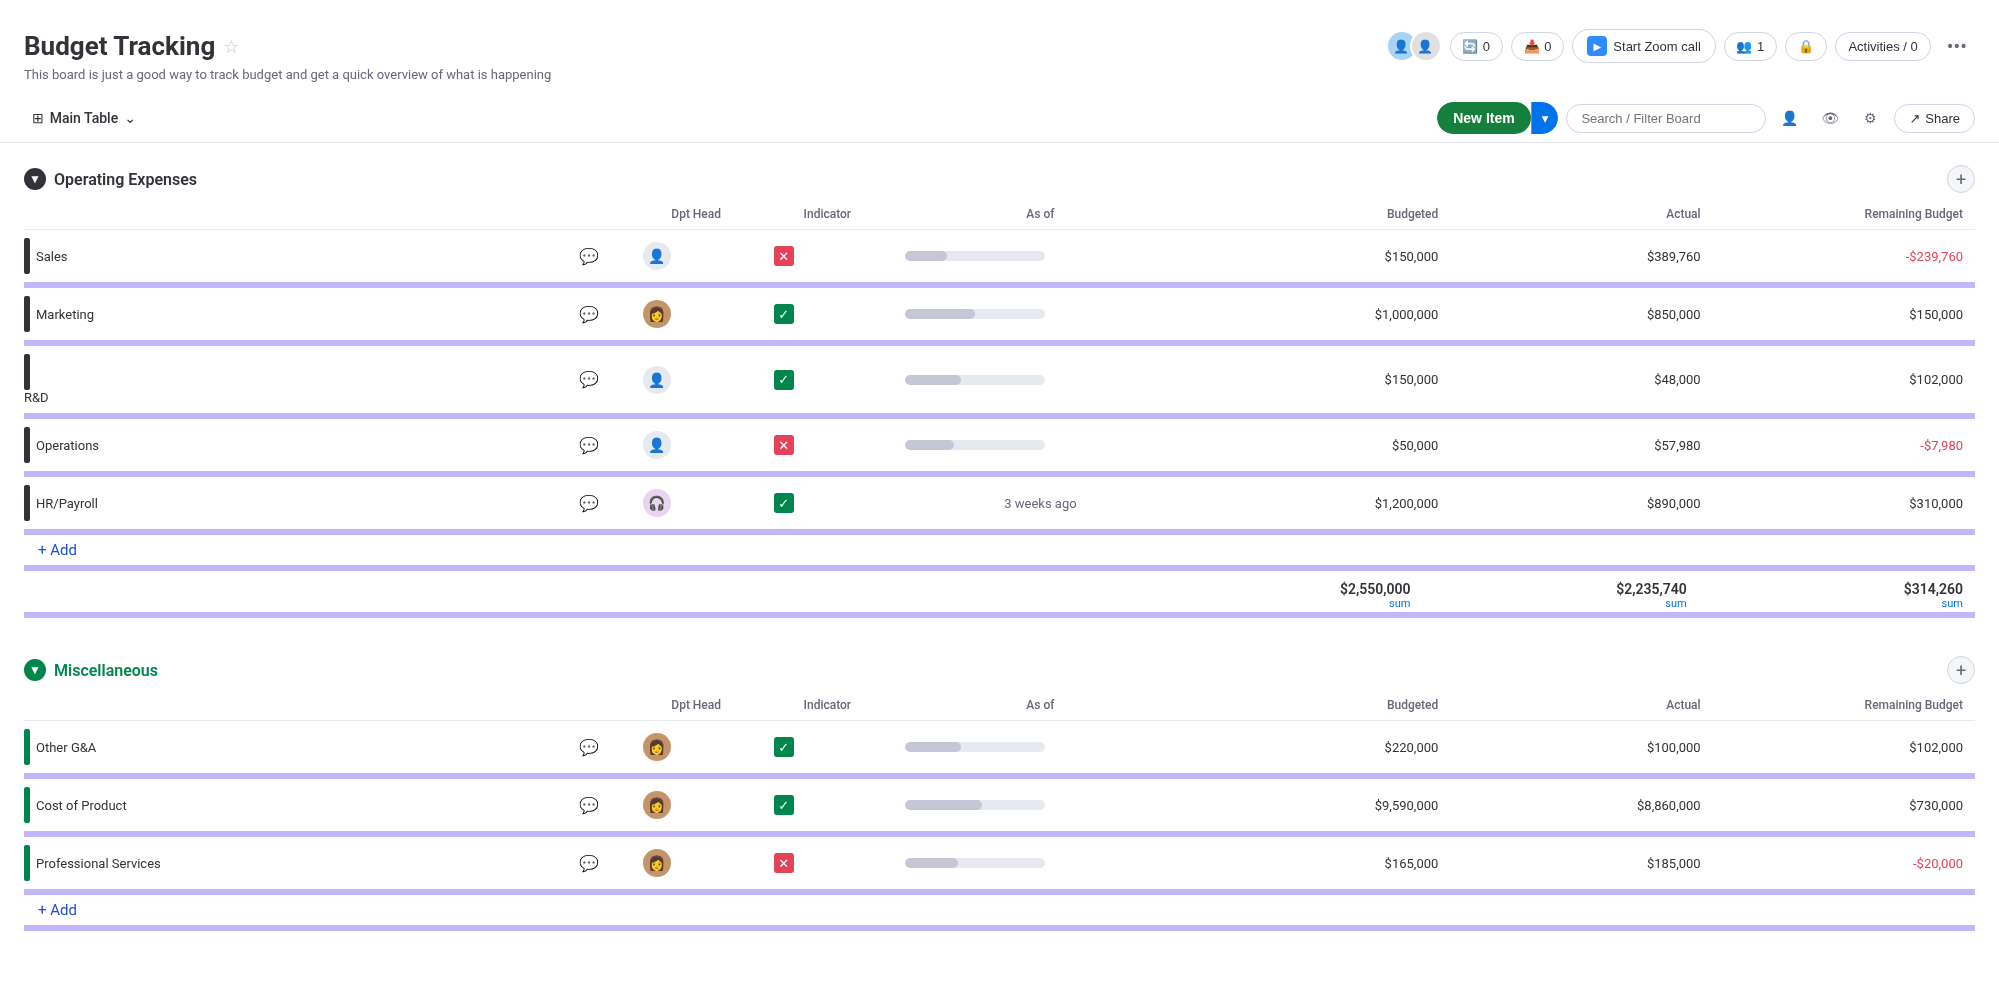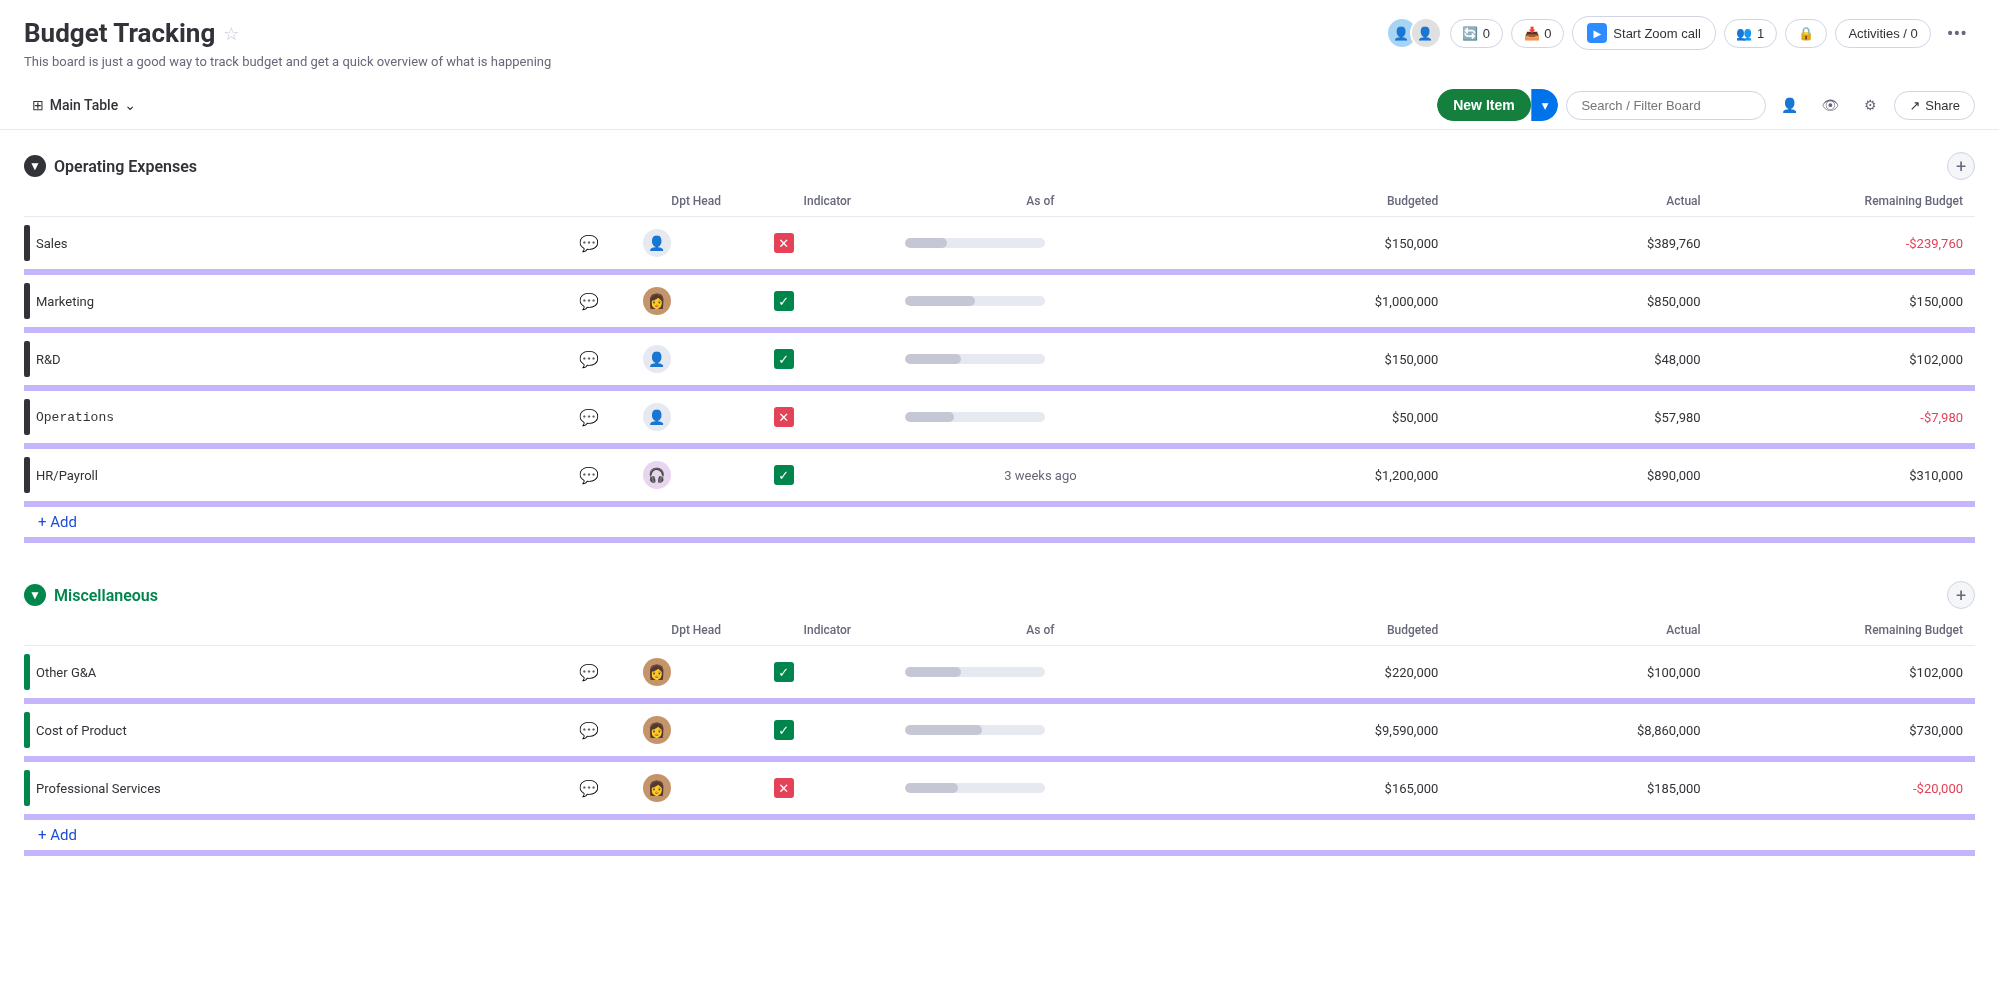--- a/index.html
+++ b/index.html
@@ -1,19 +1,19 @@
 <!DOCTYPE html>
 <html><head>
   <meta charset="utf-8">
   <style>
     * { box-sizing: border-box; margin: 0; padding: 0; }
     body { font-family: -apple-system, BlinkMacSystemFont, 'Segoe UI', Roboto, sans-serif; background: #fff; color: #323338; font-size: 14px; }
 
     
-    .top-header { display: flex; align-items: center; justify-content: space-between; padding: 16px 24px 4px 24px; }
+    .top-header { display: flex; align-items: center; justify-content: space-between; padding: 16px 24px 4px 24px; margin-top: 13px; }
     .title-area { display: flex; align-items: center; gap: 8px; }
     .board-title { font-size: 26px; font-weight: 700; color: #323338; }
     .star-icon { color: #c5c7d4; font-size: 18px; cursor: pointer; }
     .board-subtitle { font-size: 13px; color: #676879; padding: 0 24px 12px 24px; }
 
     .header-right { display: flex; align-items: center; gap: 8px; }
     .avatar-group { display: flex; align-items: center; }
     .avatar { width: 32px; height: 32px; border-radius: 50%; background: #c4e4ff; display: flex; align-items: center; justify-content: center; font-size: 12px; font-weight: 600; color: #0073ea; border: 2px solid #fff; }
     .avatar-overlap { margin-left: -8px; background: #e2e2e2; color: #555; font-size: 11px; }
     .header-btn { display: flex; align-items: center; gap: 4px; padding: 6px 12px; border: 1px solid #d0d4e4; border-radius: 20px; cursor: pointer; font-size: 13px; color: #323338; background: #fff; white-space: nowrap; }
@@ -248,21 +248,21 @@
         </td>
         <td class="right">
           <span class="money">$850,000</span>
         </td>
         <td class="right">
           <span class="money ">$150,000</span>
         </td>
       </tr>
             <tr class="table-row">
         <td style="padding-left:0;">
-          <div style="display:flex; align-items:center;">
+          <div style="display:flex; align-items:flex-start;flex-direction:column;">
             <div class="color-bar dark"></div>
             <span>R&amp;D</span>
           </div>
         </td>
         <td style="text-align:center;">
           <span class="chat-icon">💬</span>
         </td>
         <td style="text-align:center;">
           <div class="avatar-sm avatar-placeholder" style="font-size:14px; background:#e6e9ef;">👤</div>
         </td>
@@ -278,21 +278,21 @@
           <span class="money">$150,000</span>
         </td>
         <td class="right">
           <span class="money">$48,000</span>
         </td>
         <td class="right">
           <span class="money ">$102,000</span>
         </td>
       </tr>
             <tr class="table-row">
-        <td style="padding-left:0;font-family:Liberation Mono, monospace;">
+        <td style="padding-left:0;">
           <div style="display:flex; align-items:center;">
             <div class="color-bar dark"></div>
             <span>Operations</span>
           </div>
         </td>
         <td style="text-align:center;">
           <span class="chat-icon">💬</span>
         </td>
         <td style="text-align:center;">
           <div class="avatar-sm avatar-placeholder" style="font-size:14px; background:#e6e9ef;">👤</div>
@@ -346,20 +346,39 @@
       </tr>
             <tr>
       <td colspan="8" class="add-row" style="padding-left:14px;">
         + Add
       </td>
     </tr>
           </tbody>
       </table>
     </div>
 
+    <table style="width:100%; border-collapse:collapse;">
+      <tbody>
+          <tr class="sum-row">
+        <td style="width:630px;"></td>
+        <td class="sum-cell" style="width:180px;">
+          <div>$2,550,000</div>
+          <div class="sum-label">sum</div>
+        </td>
+        <td class="sum-cell" style="width:160px;">
+          <div>$2,235,740</div>
+          <div class="sum-label">sum</div>
+        </td>
+        <td class="sum-cell" style="width:160px;">
+          <div>$314,260</div>
+          <div class="sum-label">sum</div>
+        </td>
+      </tr>
+    </tbody>
+      </table>
   </div>
 
   <div class="group">
     <div class="group-header">
       <div class="group-toggle green">▼</div>
       <span class="group-title green">Miscellaneous</span>
       <div class="add-col-btn" style="margin-left:auto;">+</div>
     </div>
     <div class="table-wrap">
       <table>

